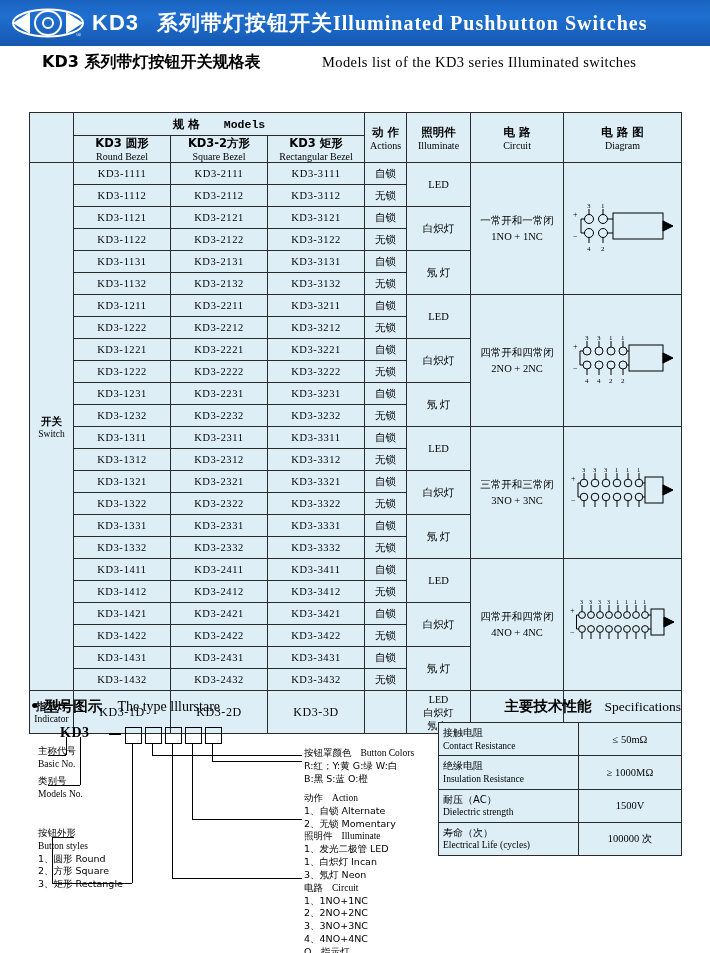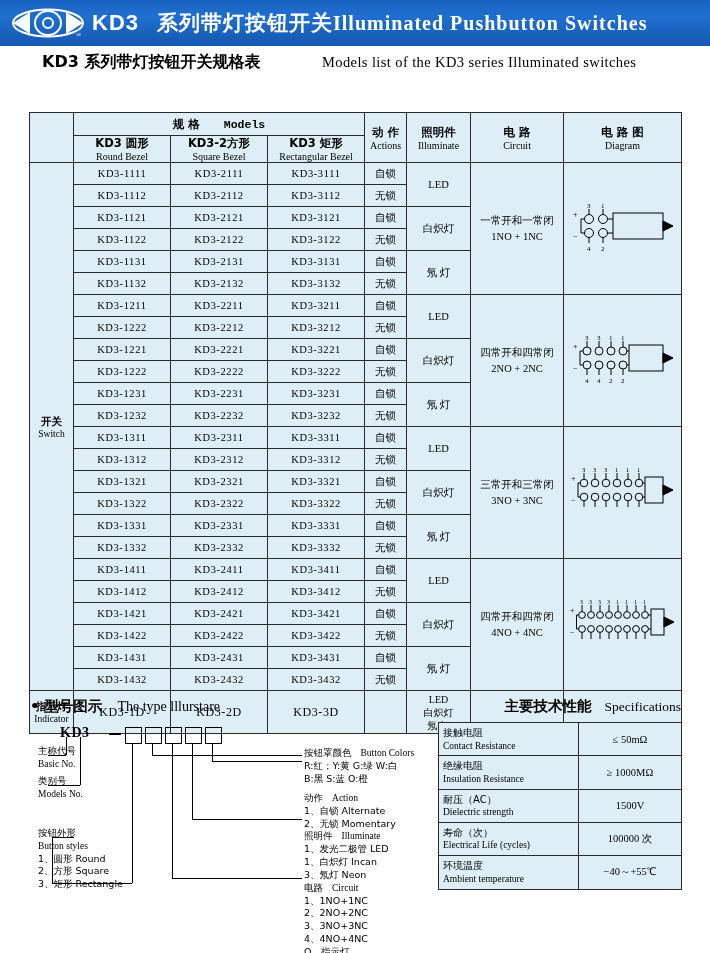--- a/index.html
+++ b/index.html
@@ -676,22 +676,15 @@
         </td>
         <td class="v">1500V</td>
       </tr>
       <tr>
         <td class="k">
           <span>寿命（次）</span>
           <span class="en">Electrical Life (cycles)</span>
         </td>
         <td class="v cnv">100000 次</td>
       </tr>
-      <tr>
-        <td class="k">
-          <span>环境温度</span>
-          <span class="en">Ambient temperature</span>
-        </td>
-        <td class="v">−40～+55℃</td>
-      </tr>
     </tbody>
   </table>
 </div>
 
 </body></html>

